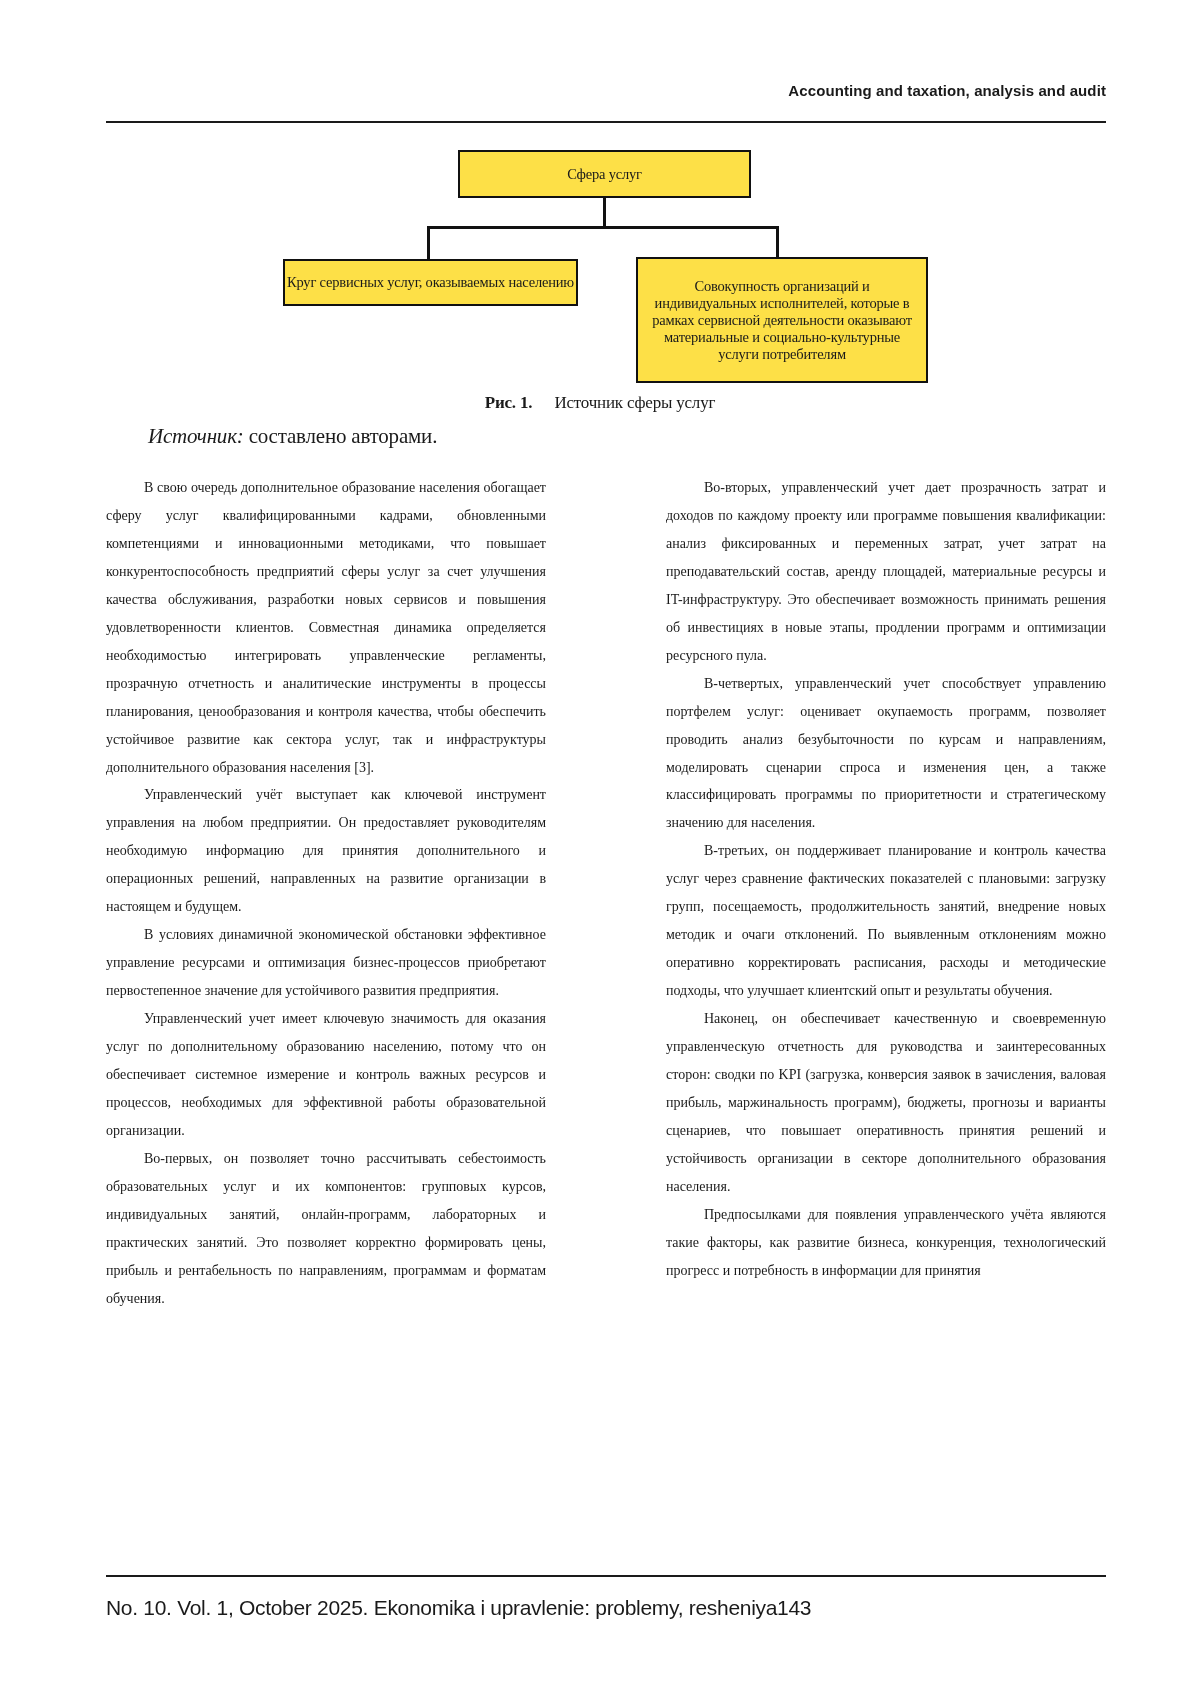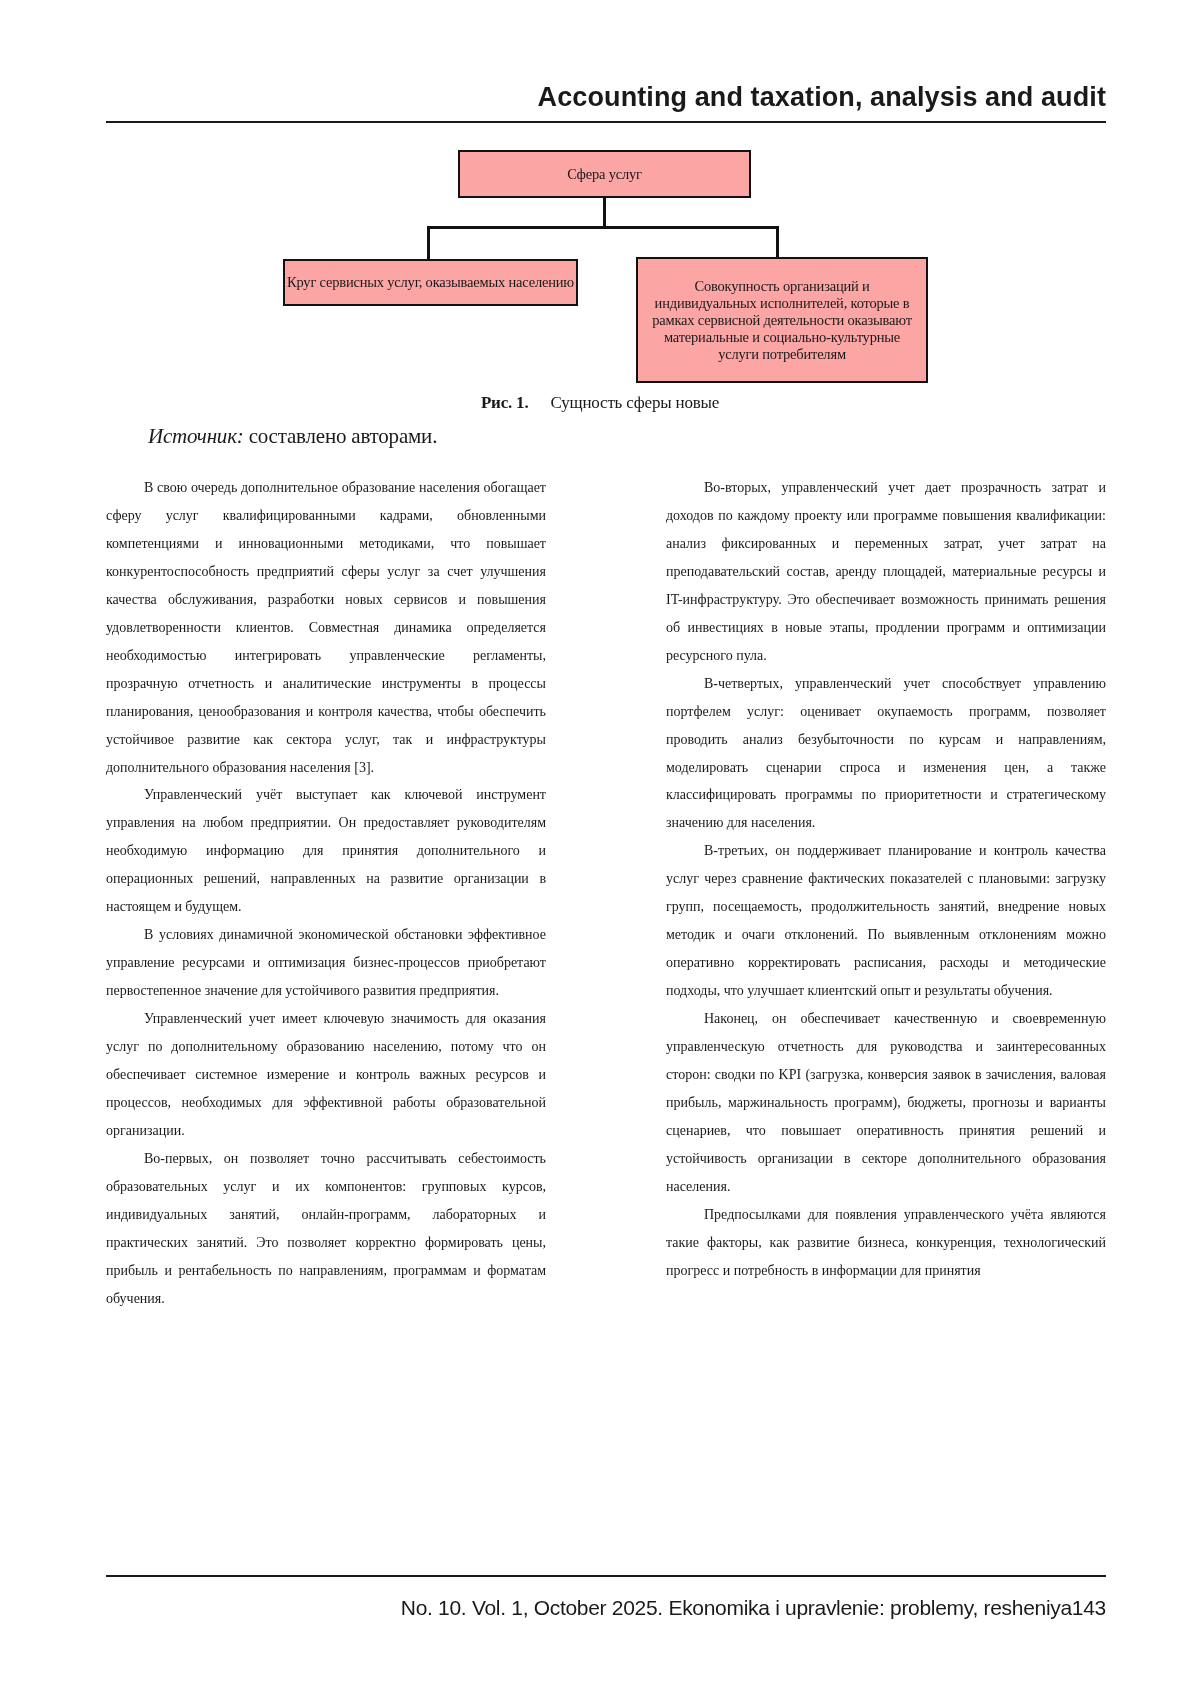--- a/index.html
+++ b/index.html
@@ -5,30 +5,30 @@
     html, body { margin: 0; padding: 0; background: #ffffff; }
     body {
       width: 1200px; height: 1698px; position: relative; overflow: hidden;
       color: #1a1a1a;
       font-family: "Liberation Serif", "DejaVu Serif", serif;
     }
     .running-head {
       position: absolute; left: 106px; right: 94px; top: 82px;
       text-align: right;
       font-family: "Liberation Sans", "DejaVu Sans", sans-serif;
-      font-weight: bold; font-size: 27px; letter-spacing: 0.1px;
+      font-weight: bold; font-size: 15px; letter-spacing: 0.1px;
     }
     .rule { position: absolute; left: 106px; width: 1000px; height: 2px; background: #1a1a1a; }
     .rule.top { top: 121px; }
     .rule.bottom { top: 1575px; }
 
     
     .diagram { position: absolute; left: 0; top: 0; width: 1200px; height: 420px; }
     .box {
-      position: absolute; border: 2.5px solid #111; background: #fca5a5;
+      position: absolute; border: 2.5px solid #111; background: #fde047;
       box-sizing: border-box;
       display: flex; align-items: center; justify-content: center; text-align: center;
       font-family: "Liberation Serif", serif; font-size: 14.5px; line-height: 17px;
       letter-spacing: -0.2px;
     }
     .box.root { left: 458px; top: 150px; width: 293px; height: 48px; }
     .box.left { left: 283px; top: 259px; width: 295px; height: 47px; }
     .box.right { left: 636px; top: 257px; width: 292px; height: 126px; padding: 4px 6px; }
     .line { position: absolute; background: #111; }
     .l-root-v { left: 603px; top: 198px; width: 2.5px; height: 30px; }
@@ -52,21 +52,21 @@
       font-size: 14px; line-height: 27.95px; text-align: justify;
       hyphens: manual;
     }
     .col.left { left: 106px; }
     .col.right { left: 666px; }
     .col p { margin: 0; text-indent: 38px; }
 
     .footer {
       position: absolute; left: 106px; right: 94px; top: 1596px;
       font-family: "Liberation Sans", "DejaVu Sans", sans-serif;
-      font-size: 21px; display: flex; justify-content: flex-end;
+      font-size: 21px; display: flex; justify-content: flex-start;
       letter-spacing: -0.3px;
     }
   </style>
 </head>
 <body>
 
 <div class="running-head">Accounting and taxation, analysis and audit</div>
 <div class="rule top"></div>
 
 <div class="diagram">
@@ -80,21 +80,21 @@
   <div class="box right">
     <span>Совокупность организаций и индивидуальных исполнителей, которые в рамках сервисной деятельности оказывают материальные и социально-культурные услуги потребителям</span>
   </div>
   <div class="box left">
     <span>Круг сервисных услуг, оказываемых населению</span>
   </div>
 </div>
 
 <div class="fig-caption">
   <span class="fig-num">Рис. 1.</span>
-  <span>Сущность сферы новые</span>
+  <span>Источник сферы услуг</span>
 </div>
 <div class="source-line">
   <span class="src-label">Источник:</span>
   <span>составлено авторами.</span>
 </div>
 
 <div class="col left">
   <p>В свою очередь дополнительное образование населения обогащает сферу услуг квалифицированными кадрами, обновленными компетенциями и инновационными методиками, что повышает конкурентоспособность предприятий сферы услуг за счет улучшения качества обслуживания, разработки новых сервисов и повышения удовлетворенности клиентов. Совместная динамика определяется необходимостью интегрировать управленческие регламенты, прозрачную отчетность и аналитические инструменты в процессы планирования, ценообразования и контроля качества, чтобы обеспечить устойчивое развитие как сектора услуг, так и инфраструктуры дополнительного образования населения [3].</p>
   <p>Управленческий учёт выступает как ключевой инструмент управления на любом предприятии. Он предоставляет руководителям необходимую информацию для принятия дополнительного и операционных решений, направленных на развитие организации в настоящем и будущем.</p>
   <p>В условиях динамичной экономической обстановки эффективное управление ресурсами и оптимизация бизнес-процессов приобретают первостепенное значение для устойчивого развития предприятия.</p>

